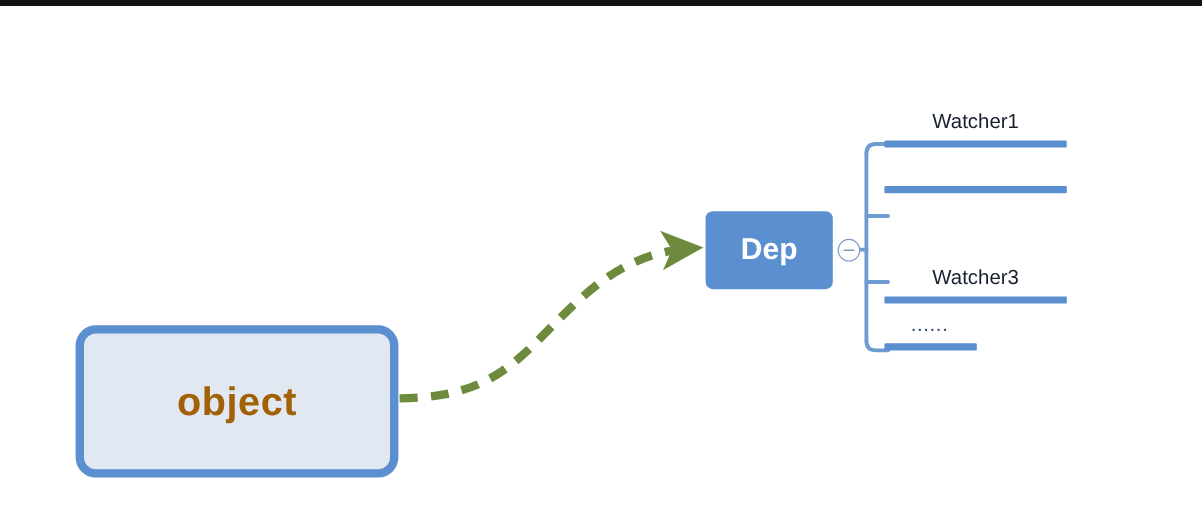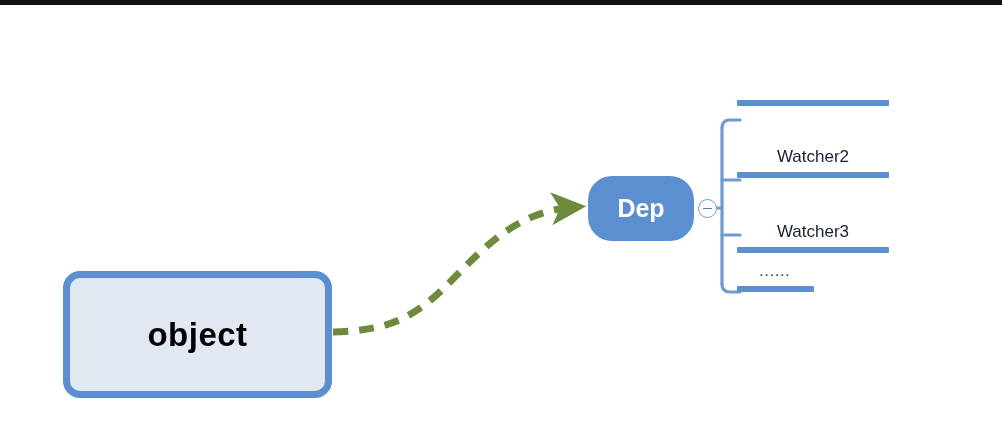--- a/index.html
+++ b/index.html
@@ -40,33 +40,33 @@
     border: 7px solid #5B8FD0;
     border-radius: 17px;
     background: #E2E8F2;
     display: flex;
     align-items: center;
     justify-content: center;
   }
   #object-label {
     font-size: 33px;
     font-weight: bold;
-    color: #000000;
+    color: #a16207;
     letter-spacing: 0.5px;
     line-height: 1;
   }
 
   
   #dep-node {
     position: absolute;
     left: 588px;
     top: 176px;
     width: 106px;
     height: 65px;
-    border-radius: 24px;
+    border-radius: 6px;
     background: #5B8FD0;
     display: flex;
     align-items: center;
     justify-content: center;
   }
   #dep-label {
     font-size: 25px;
     font-weight: bold;
     color: #ffffff;
     line-height: 1;
@@ -182,25 +182,25 @@
 
   <div id="dep-node">
     <span id="dep-label">Dep</span>
   </div>
 
   <div id="collapse-toggle">
     <span class="minus-bar"></span>
   </div>
 
   <div class="watcher-item" style="top:93px;">
+    <div class="watcher-label">Watcher1</div>
     <div class="watcher-underline"></div>
   </div>
 
   <div class="watcher-item" style="top:148px;">
-    <div class="watcher-label">Watcher2</div>
     <div class="watcher-underline"></div>
   </div>
 
   <div class="watcher-item" style="top:203px;margin-top:20px;">
     <div class="watcher-label">Watcher3</div>
     <div class="watcher-underline"></div>
   </div>
 
   <div class="watcher-item is-ellipsis" style="top:262px;">
     <div class="watcher-label">......</div>

